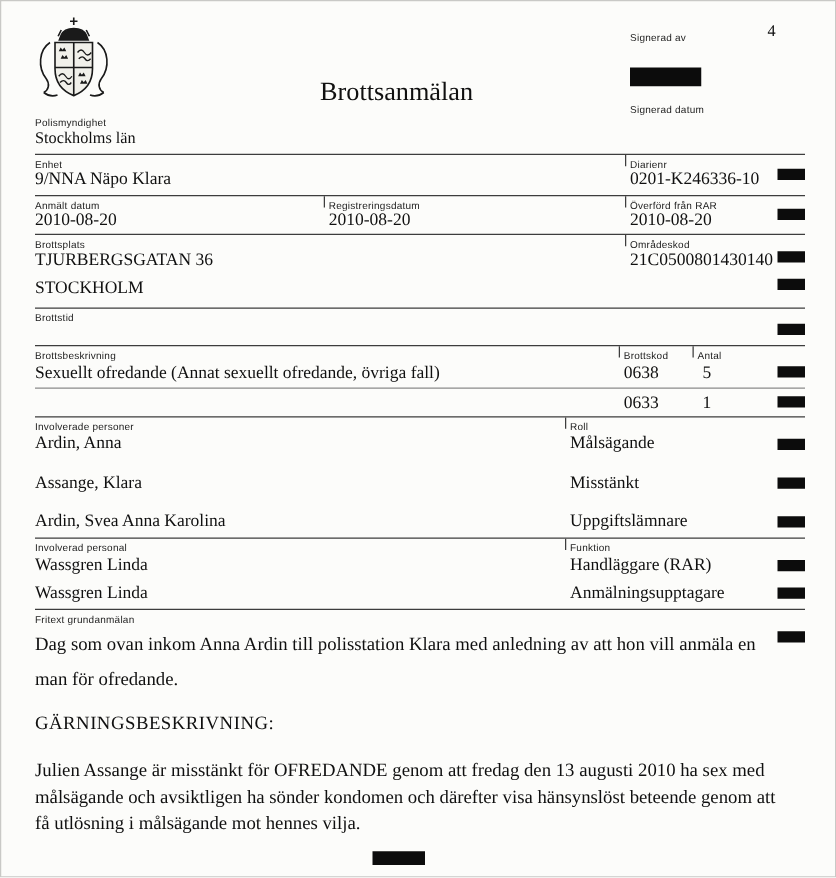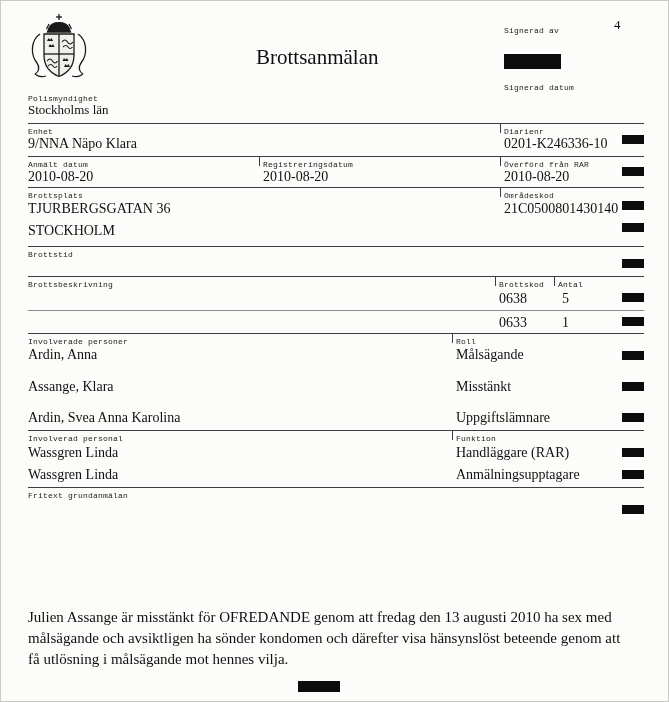--- a/index.html
+++ b/index.html
@@ -8,37 +8,37 @@
     width:669px; height:702px;
     background:#fcfcfa;
     border:1px solid #c9c9c6;
     box-sizing:border-box;
     overflow:hidden;
     color:#141414;
   }
   .abs { position:absolute; }
   .lbl {
     position:absolute;
-    font-family:Liberation Mono, monospace;
+    font-family:Liberation Sans, sans-serif;
     font-size:8px; color:#1c1c1c; letter-spacing:.2px; white-space:nowrap;
   }
   .val {
     position:absolute;
     font-family:"Liberation Serif", serif;
     font-size:14px; color:#101010; white-space:nowrap;
   }
   .para {
     position:absolute;
     font-family:"Liberation Serif", serif;
     font-size:15px; color:#101010;
   }
   .title {
     position:absolute;
     font-family:"Liberation Serif", serif;
-    font-size:21px; color:#101010; white-space:nowrap;
+    font-size:21px; color:#101010; white-space:nowrap;margin-top:16px;
   }
   .rule { position:absolute; height:1px; background:#3d3d3d; }
   .rule-light { position:absolute; height:1px; background:#8a8a8a; }
   .vtick { position:absolute; width:1px; height:9px; background:#3d3d3d; }
   .redact { position:absolute; background:#0c0c0c; }
 </style>
 </head>
 <body>
 
 <div class="doc">
@@ -113,20 +113,21 @@
   <div class="lbl" style="left:27px;top:249px">Brottstid</div>
   <div class="redact" style="left:621px;top:258px;width:22px;height:9px"></div>
 
   <div class="rule" style="left:27px;top:275px;width:616px"></div>
   <div class="vtick" style="left:494px;top:276px"></div>
   <div class="vtick" style="left:553px;top:276px"></div>
   <div class="lbl" style="left:27px;top:279px">Brottsbeskrivning</div>
   <div class="lbl" style="left:498px;top:279px">Brottskod</div>
   <div class="lbl" style="left:557px;top:279px">Antal</div>
 
+  <div class="val" style="left:27px;top:290px">Sexuellt ofredande (Annat sexuellt ofredande, övriga fall)</div>
   <div class="val" style="left:498px;top:290px">0638</div>
   <div class="val" style="left:561px;top:290px">5</div>
   <div class="redact" style="left:621px;top:292px;width:22px;height:9px"></div>
 
   <div class="rule-light" style="left:27px;top:309px;width:616px"></div>
 
   <div class="val" style="left:498px;top:314px">0633</div>
   <div class="val" style="left:561px;top:314px">1</div>
   <div class="redact" style="left:621px;top:316px;width:22px;height:9px"></div>
 
@@ -156,20 +157,22 @@
   <div class="val" style="left:455px;top:444px">Handläggare (RAR)</div>
   <div class="redact" style="left:621px;top:447px;width:22px;height:9px"></div>
 
   <div class="val" style="left:27px;top:466px">Wassgren Linda</div>
   <div class="val" style="left:455px;top:466px">Anmälningsupptagare</div>
   <div class="redact" style="left:621px;top:469px;width:22px;height:9px"></div>
 
   <div class="rule" style="left:27px;top:486px;width:616px"></div>
   <div class="lbl" style="left:27px;top:490px">Fritext grundanmälan</div>
 
+  <div class="para" style="left:27px;top:501px;width:596px;line-height:28px">Dag som ovan inkom Anna Ardin till polisstation Klara med anledning av att hon vill anmäla en man för ofredande.</div>
   <div class="redact" style="left:621px;top:504px;width:22px;height:9px"></div>
 
+  <div class="para" style="left:27px;top:570px;letter-spacing:.4px">GÄRNINGSBESKRIVNING:</div>
 
   <div class="para" style="left:27px;top:606px;width:600px;line-height:21px">Julien Assange är misstänkt för OFREDANDE genom att fredag den 13 augusti 2010 ha sex med målsägande och avsiktligen ha sönder kondomen och därefter visa hänsynslöst beteende genom att få utlösning i målsägande mot hennes vilja.</div>
 
   <div class="redact" style="left:297px;top:680px;width:42px;height:11px"></div>
 
 </div>
 
 </body></html>

